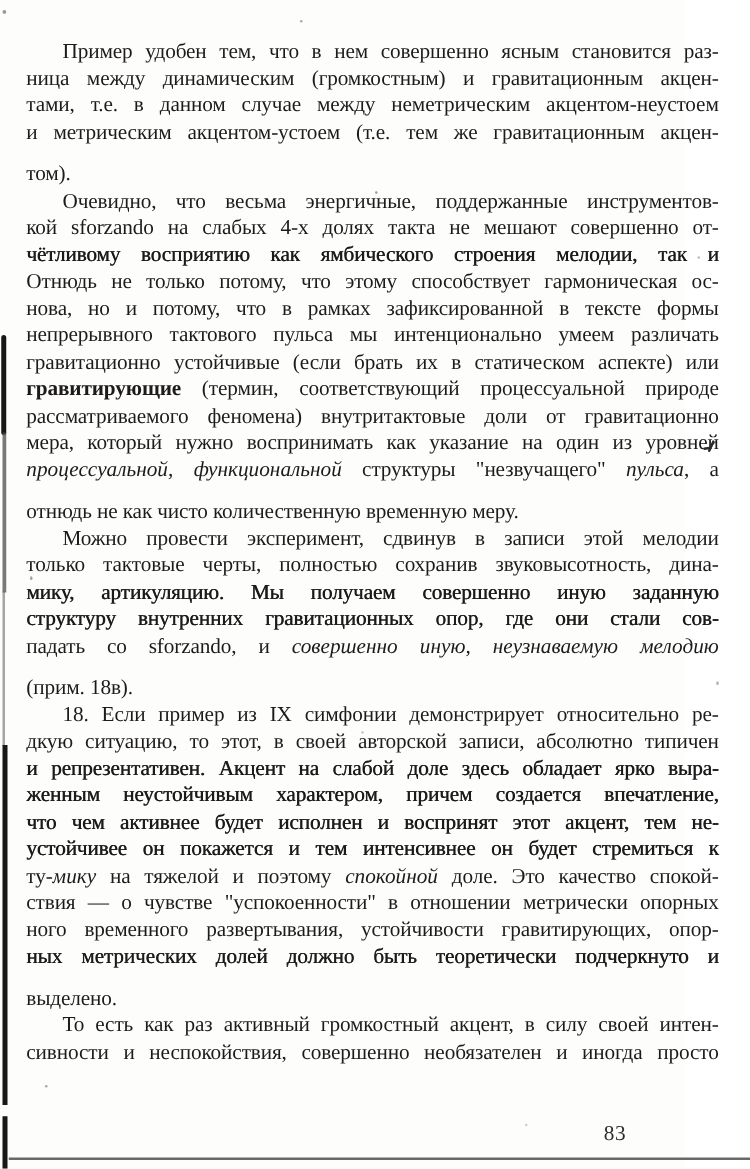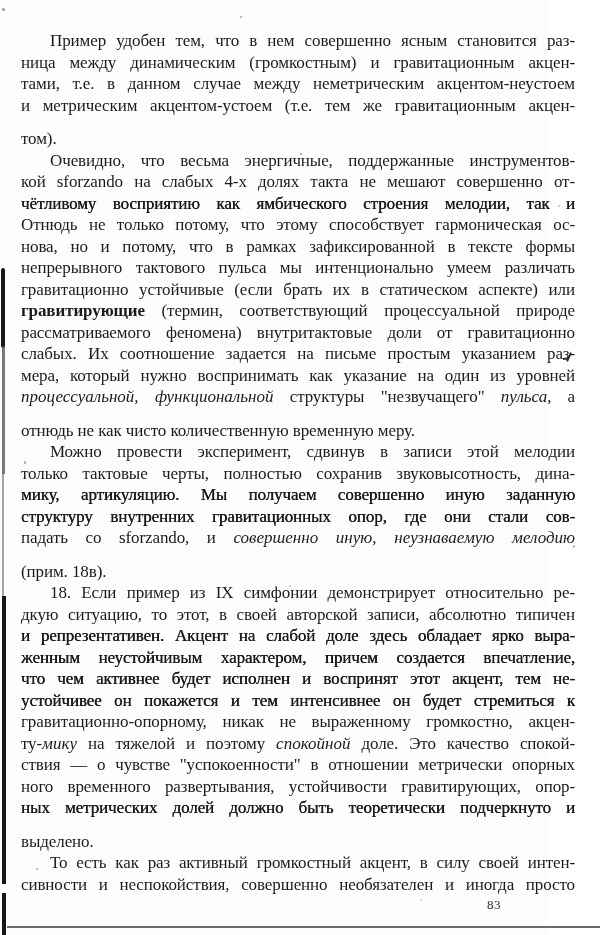--- a/index.html
+++ b/index.html
@@ -32,21 +32,21 @@
     white-space:normal;
   }
   .line.end{text-align-last:left;margin-top:12px;}
   .line.first{text-indent:29px;}
   .line em{font-style:italic;letter-spacing:0;}
   .line strong{font-weight:700;}
   .line.heavy{text-shadow:0.35px 0 0 currentColor;}
   .page-number{
     position:absolute;
     top:897px;right:47px;
-    font-size:13px;
+    font-size:17px;
     color:#2e2c2a;
     letter-spacing:0.5px;
   }
   
   .gutter{position:absolute;background:#171717;}
   .gutter.a{left:1px;top:268px;width:4px;height:80px;border-radius:2px;filter:blur(0.3px);}
   .gutter.b{left:2px;top:346px;width:2.5px;height:128px;background:#4c4c4c;opacity:.75;}
   .gutter.c{left:2px;top:473px;width:2px;height:124px;background:#6b6b6b;opacity:.6;}
   .gutter.d{left:1.5px;top:596px;width:4px;height:288px;}
   .gutter.e{left:2px;top:893px;width:4px;height:42px;}
@@ -82,37 +82,35 @@
       <div class="line end">том).</div>
       <div class="line first">Очевидно, что весьма энергичные, поддержанные инструментов-</div>
       <div class="line">кой sforzando на слабых 4-х долях такта не мешают совершенно от-</div>
       <div class="line heavy">чётливому восприятию как ямбического строения мелодии, так и</div>
       <div class="line">Отнюдь не только потому, что этому способствует гармоническая ос-</div>
       <div class="line">нова, но и потому, что в рамках зафиксированной в тексте формы</div>
       <div class="line">непрерывного тактового пульса мы интенционально умеем различать</div>
       <div class="line">гравитационно устойчивые (если брать их в статическом аспекте) или</div>
       <div class="line"><strong>гравитирующие</strong> (термин, соответствующий процессуальной природе</div>
       <div class="line">рассматриваемого феномена) внутритактовые доли от гравитационно</div>
-      <div class="line">слабых. Их соотношение задается на письме простым указанием раз-</div>
       <div class="line">мера, который нужно воспринимать как указание на один из уровней</div>
       <div class="line"><em>процессуальной, функциональной</em> структуры "незвучащего" <em>пульса</em>, а</div>
       <div class="line end">отнюдь не как чисто количественную временную меру.</div>
       <div class="line first">Можно провести эксперимент, сдвинув в записи этой мелодии</div>
       <div class="line">только тактовые черты, полностью сохранив звуковысотность, дина-</div>
       <div class="line heavy">мику, артикуляцию. Мы получаем совершенно иную заданную</div>
       <div class="line heavy">структуру внутренних гравитационных опор, где они стали сов-</div>
       <div class="line">падать со sforzando, и <em>совершенно иную, неузнаваемую мелодию</em></div>
       <div class="line end">(прим. 18в).</div>
       <div class="line first">18. Если пример из IX симфонии демонстрирует относительно ре-</div>
       <div class="line">дкую ситуацию, то этот, в своей авторской записи, абсолютно типичен</div>
       <div class="line heavy">и репрезентативен. Акцент на слабой доле здесь обладает ярко выра-</div>
       <div class="line heavy">женным неустойчивым характером, причем создается впечатление,</div>
       <div class="line heavy">что чем активнее будет исполнен и воспринят этот акцент, тем не-</div>
       <div class="line heavy">устойчивее он покажется и тем интенсивнее он будет стремиться к</div>
-      <div class="line">гравитационно-опорному, никак не выраженному громкостно, акцен-</div>
       <div class="line">ту-<em>мику</em> на тяжелой и поэтому <em>спокойной</em> доле. Это качество спокой-</div>
       <div class="line">ствия — о чувстве "успокоенности" в отношении метрически опорных</div>
       <div class="line">ного временного развертывания, устойчивости гравитирующих, опор-</div>
       <div class="line heavy">ных метрических долей должно быть теоретически подчеркнуто и</div>
       <div class="line end">выделено.</div>
       <div class="line first">То есть как раз активный громкостный акцент, в силу своей интен-</div>
       <div class="line">сивности и неспокойствия, совершенно необязателен и иногда просто</div>
     </div>
 
   <div class="page-number">83</div>

